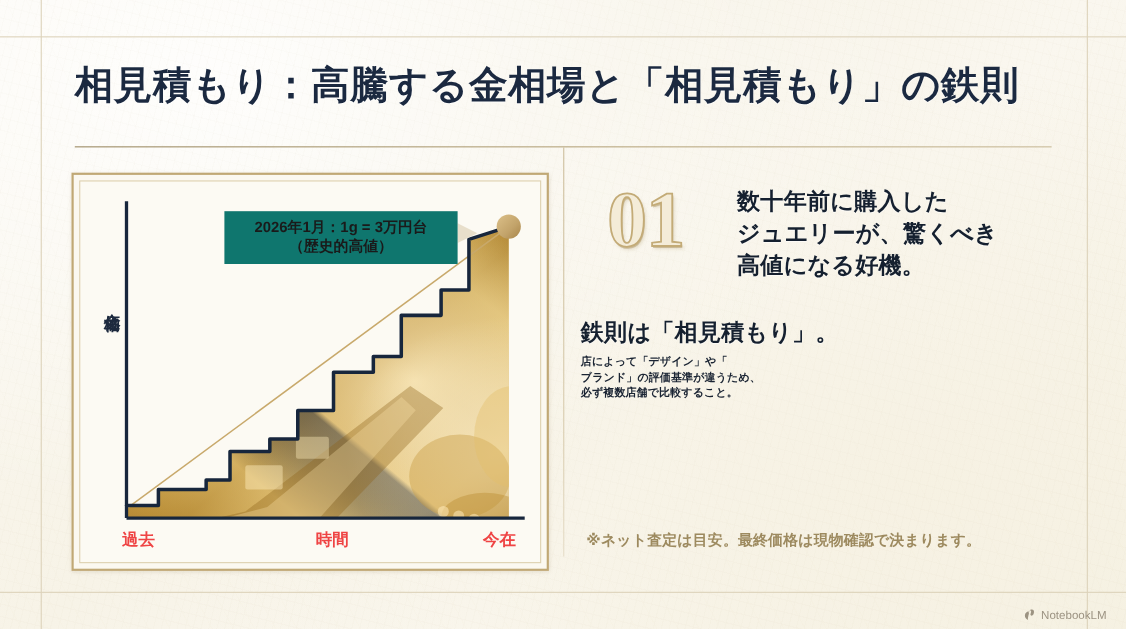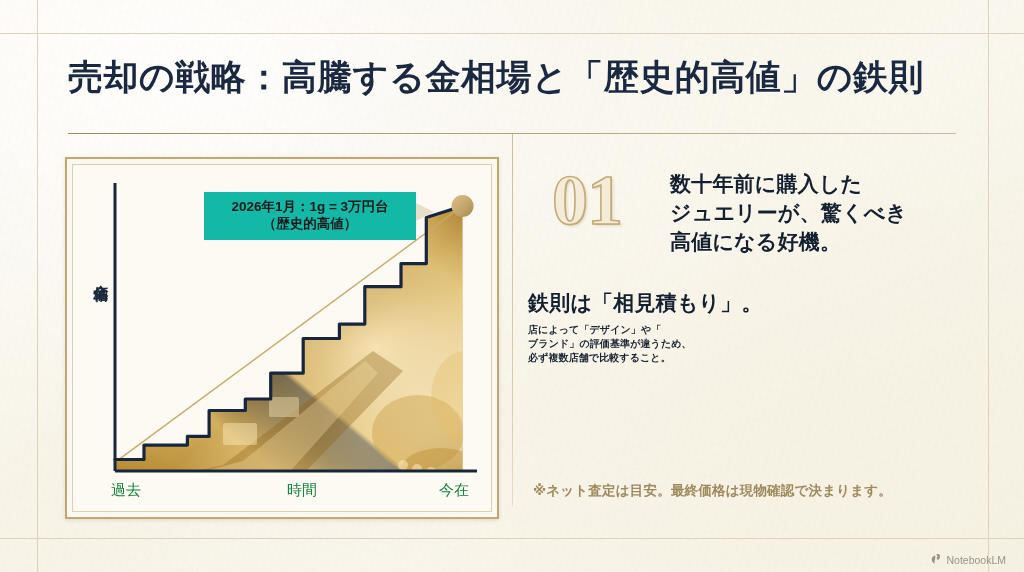--- a/index.html
+++ b/index.html
@@ -119,35 +119,35 @@
   .x-labels {
     position: absolute;
     left: 0;
     bottom: 8px;
     width: 100%;
     height: 22px;
   }
   .x-labels span {
     position: absolute;
     font-size: 15px;
-    font-weight: 400;
-    color: #15803d;
+    font-weight: 700;
+    color: #ef4444;
   }
   .x-past    { left: 38px; }
   .x-middle  { left: 50%; transform: translateX(-50%); margin-left: 20px; }
   .x-now     { right: 22px; }
 
   .callout {
     position: absolute;
     left: 131px;
     top: 27px;
     width: 212px;
     padding: 6px 8px 7px;
     box-sizing: border-box;
-    background: #14b8a6;
+    background: #0f766e;
     color: #1a1a1a;
     font-size: 13.5px;
     font-weight: 700;
     line-height: 1.28;
     text-align: center;
     z-index: 6;
   }
   .callout-tail {
     position: absolute;
     left: 343px;
@@ -235,21 +235,21 @@
 
 <div class="slide">
 
   <div class="paper-texture"></div>
 
   <div class="frame-line h frame-top"></div>
   <div class="frame-line h frame-bottom"></div>
   <div class="frame-line v frame-left"></div>
   <div class="frame-line v frame-right"></div>
 
-  <div class="title">売却の戦略：高騰する金相場と「歴史的高値」の鉄則</div>
+  <div class="title">相見積もり：高騰する金相場と「相見積もり」の鉄則</div>
   <div class="title-rule"></div>
   <div class="column-rule"></div>
 
   <div class="chart-panel">
     <div class="chart-inner">
 
       <svg class="chart-svg" width="422" height="350" viewBox="0 0 422 350" preserveAspectRatio="none">
         <defs>
           <clipPath id="areaClip">
             <path id="areaPath" d="M42.0 294.5 L71.0 294.5 L71.0 280.1 L114.4 280.1 L114.4 271.4 L136.1 271.4 L136.1 245.5 L172.3 245.5 L172.3 234.0 L197.7 234.0 L197.7 208.1 L230.2 208.1 L230.2 173.5 L266.4 173.5 L266.4 159.1 L291.8 159.1 L291.8 121.7 L328.0 121.7 L328.0 98.6 L353.3 98.6 L353.3 52.6 L389.5 41.0 L 389.5 306 L 42.0 306 Z"></path>

